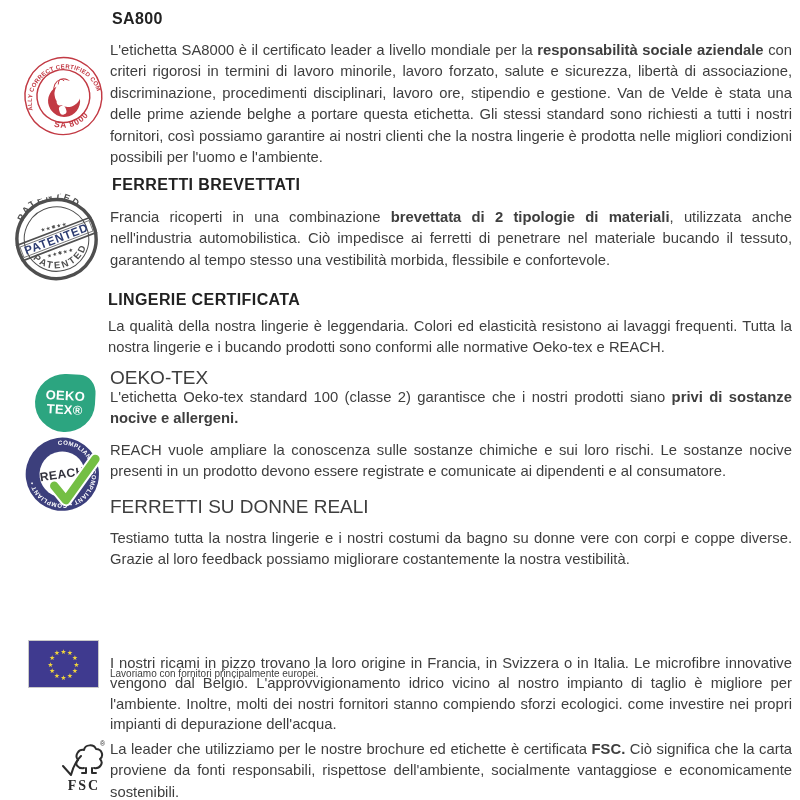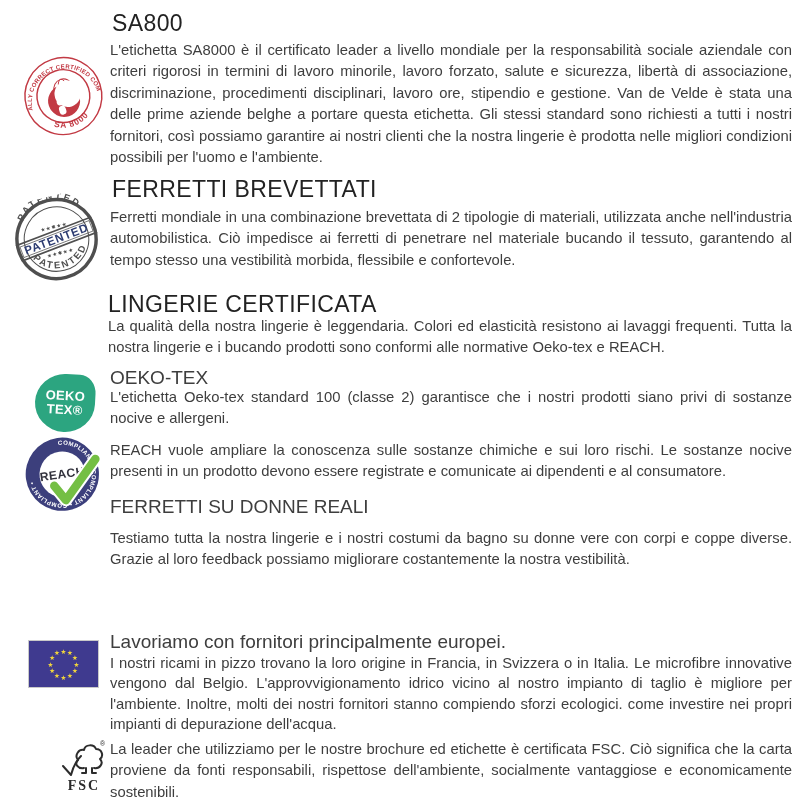--- a/index.html
+++ b/index.html
@@ -6,21 +6,21 @@
     --c-text:#3e3e3e; --c-heading:#222222;
     --c-sa-red:#c23a44; --c-patented-gray:#4f4f4f; --c-patented-navy:#2e3d72;
     --c-oeko-green:#2ca580; --c-reach-navy:#3c3f7c; --c-check-green:#74bf44;
     --c-eu-blue:#3f3a8f; --c-eu-star:#f0d43c; --c-ink:#2c2c2c;
   }
   *{margin:0;padding:0;box-sizing:border-box}
   html,body{width:800px;height:800px}
   body{position:relative;background:#ffffff;font-family:"Liberation Sans",sans-serif;overflow:hidden}
   svg text{font-family:"Liberation Sans",sans-serif}
   .para{position:absolute;width:682px;left:110px;text-align:justify;font-size:14.8px;line-height:21.4px;color:var(--c-text)}
-  .h1{position:absolute;left:112px;font-size:23px;font-weight:400;letter-spacing:.4px;color:var(--c-heading)}
+  .h1{position:absolute;left:112px;font-size:16px;font-weight:700;letter-spacing:.4px;color:var(--c-heading)}
   .label{position:absolute;left:110px;font-size:19px;color:var(--c-text)}
   .icon-abs{position:absolute}
   
   .sa-rot{transform:rotate(-18deg)}
   .sa-stroke{stroke:var(--c-sa-red);fill:none}
   .sa-fill{fill:var(--c-sa-red)}
   .sa-ringtext{fill:var(--c-sa-red);font-weight:700}
   
   .pat-rot{transform:rotate(-14deg)}
   .pat-stroke{stroke:var(--c-patented-gray);fill:none}
@@ -36,21 +36,21 @@
   .reach-ringtext{fill:#ffffff;font-weight:700}
   .reach-center{fill:#33333d;font-weight:700}
   .check-under{stroke:#ffffff;fill:none;stroke-linecap:round;stroke-linejoin:round}
   .check-green{stroke:var(--c-check-green);fill:none;stroke-linecap:round;stroke-linejoin:round}
   
   .eu-rect{fill:var(--c-eu-blue);stroke:#c9c9c9;stroke-width:1}
   .eu-star{fill:var(--c-eu-star)}
   
   .fsc-stroke{stroke:var(--c-ink);fill:none;stroke-width:2;stroke-linecap:round;stroke-linejoin:round}
   .fsc-text{fill:var(--c-ink);font-family:"Liberation Serif",serif;font-weight:600;letter-spacing:2px}
-  .bold{font-weight:400}
+  .bold{font-weight:700}
 </style>
 </head>
 <body>
 
 <h2 class="h1" style="top:10px">SA800</h2>
 <p class="para" style="top:40px"><span>L'etichetta SA8000 è il certificato leader a livello mondiale per la </span><span class="bold">responsabilità sociale aziendale</span><span> con criteri rigorosi in termini di lavoro minorile, lavoro forzato, salute e sicurezza, libertà di associazione, discriminazione, procedimenti disciplinari, lavoro ore, stipendio e gestione. Van de Velde è stata una delle prime aziende belghe a portare questa etichetta.  Gli stessi standard sono richiesti a tutti i nostri fornitori, così possiamo garantire ai nostri clienti che la nostra lingerie è prodotta nelle migliori condizioni possibili per l'uomo e l'ambiente.</span></p>
 
 <div class="icon-abs sa-rot" style="left:24px;top:56px">
   <svg width="80" height="80" viewBox="0 0 100 100">
     <circle class="sa-stroke" cx="50" cy="50" r="48" stroke-width="1.8"></circle>
@@ -73,21 +73,21 @@
     <g>
       <circle class="sa-fill" cx="49" cy="56" r="20"></circle>
       <circle cx="56" cy="49" r="16.5" fill="#ffffff"></circle>
       <circle cx="43.5" cy="56" r="4" fill="#ffffff"></circle>
       <rect x="39.5" y="61" width="8.5" height="11" rx="4" fill="#ffffff"></rect>
     </g>
   </svg>
 </div>
 
 <h2 class="h1" style="top:176px">FERRETTI BREVETTATI</h2>
-<p class="para" style="top:207px"><span>Ferretti mondiale in una combinazione </span><span class="bold">brevettata di 2 tipologie di materiali</span><span>, utilizzata anche nell'industria automobilistica. Ciò impedisce ai ferretti di penetrare nel materiale bucando il tessuto, garantendo al tempo stesso una vestibilità morbida, flessibile e confortevole.</span></p>
+<p class="para" style="top:207px"><span>Francia ricoperti in una combinazione </span><span class="bold">brevettata di 2 tipologie di materiali</span><span>, utilizzata anche nell'industria automobilistica. Ciò impedisce ai ferretti di penetrare nel materiale bucando il tessuto, garantendo al tempo stesso una vestibilità morbida, flessibile e confortevole.</span></p>
 
 <div class="icon-abs pat-rot" style="left:14px;top:196px">
   <svg width="86" height="86" viewBox="0 0 100 100">
     <circle class="pat-stroke" cx="50" cy="50" r="46" stroke-width="4"></circle>
     <circle class="pat-stroke" cx="50" cy="50" r="37.5" stroke-width="1.2"></circle>
     <defs>
       <path id="patTop" d="M 12,56 A 40,40 0 1 1 88,56"></path>
       <path id="patBot" d="M 15,59 A 37,37 0 0 0 85,59"></path>
     </defs>
     <text class="pat-text" font-size="11" letter-spacing="2.5">
@@ -152,21 +152,21 @@
       <text class="eu-star" x="42" y="35.3">★</text>
       <text class="eu-star" x="35.5" y="37">★</text>
       <text class="eu-star" x="29" y="35.3">★</text>
       <text class="eu-star" x="24.2" y="30.5">★</text>
       <text class="eu-star" x="22.5" y="24">★</text>
       <text class="eu-star" x="24.2" y="17.5">★</text>
       <text class="eu-star" x="29" y="12.7">★</text>
     </g>
   </svg>
 </div>
-<div class="label" style="top:631px;font-size:19px">Lavoriamo con fornitori principalmente europei.</div>
+<div class="label" style="top:668px;font-size:10px">Lavoriamo con fornitori principalmente europei.</div>
 <p class="para" style="top:653px;line-height:20.4px">I nostri ricami in pizzo trovano la loro origine in Francia, in Svizzera o in Italia. Le microfibre innovative vengono dal Belgio. L'approvvigionamento idrico vicino al nostro impianto di taglio è migliore per l'ambiente. Inoltre, molti dei nostri fornitori stanno compiendo sforzi ecologici. come investire nei propri impianti di depurazione dell'acqua.</p>
 
 <div class="icon-abs" style="left:58px;top:737px">
   <svg width="52" height="56" viewBox="0 0 52 56">
     <path class="fsc-stroke" d="M 5,29 L 13,38 C 15,30 18,24 23,19"></path>
     <path class="fsc-stroke" d="M 26,31 C 20,32 16,27 20,23 C 16,18 21,12 26,13 C 27,7 36,7 38,12 C 44,12 46,19 42,22 C 46,26 42,32 36,31"></path>
     <path class="fsc-stroke" d="M 28,31 v 5 h -4 M 34,31 v 5 h 4"></path>
     <text x="42" y="9" font-size="7" fill="#2c2c2c">®</text>
     <text class="fsc-text" x="26" y="53" text-anchor="middle" font-size="14">FSC</text>
   </svg>

